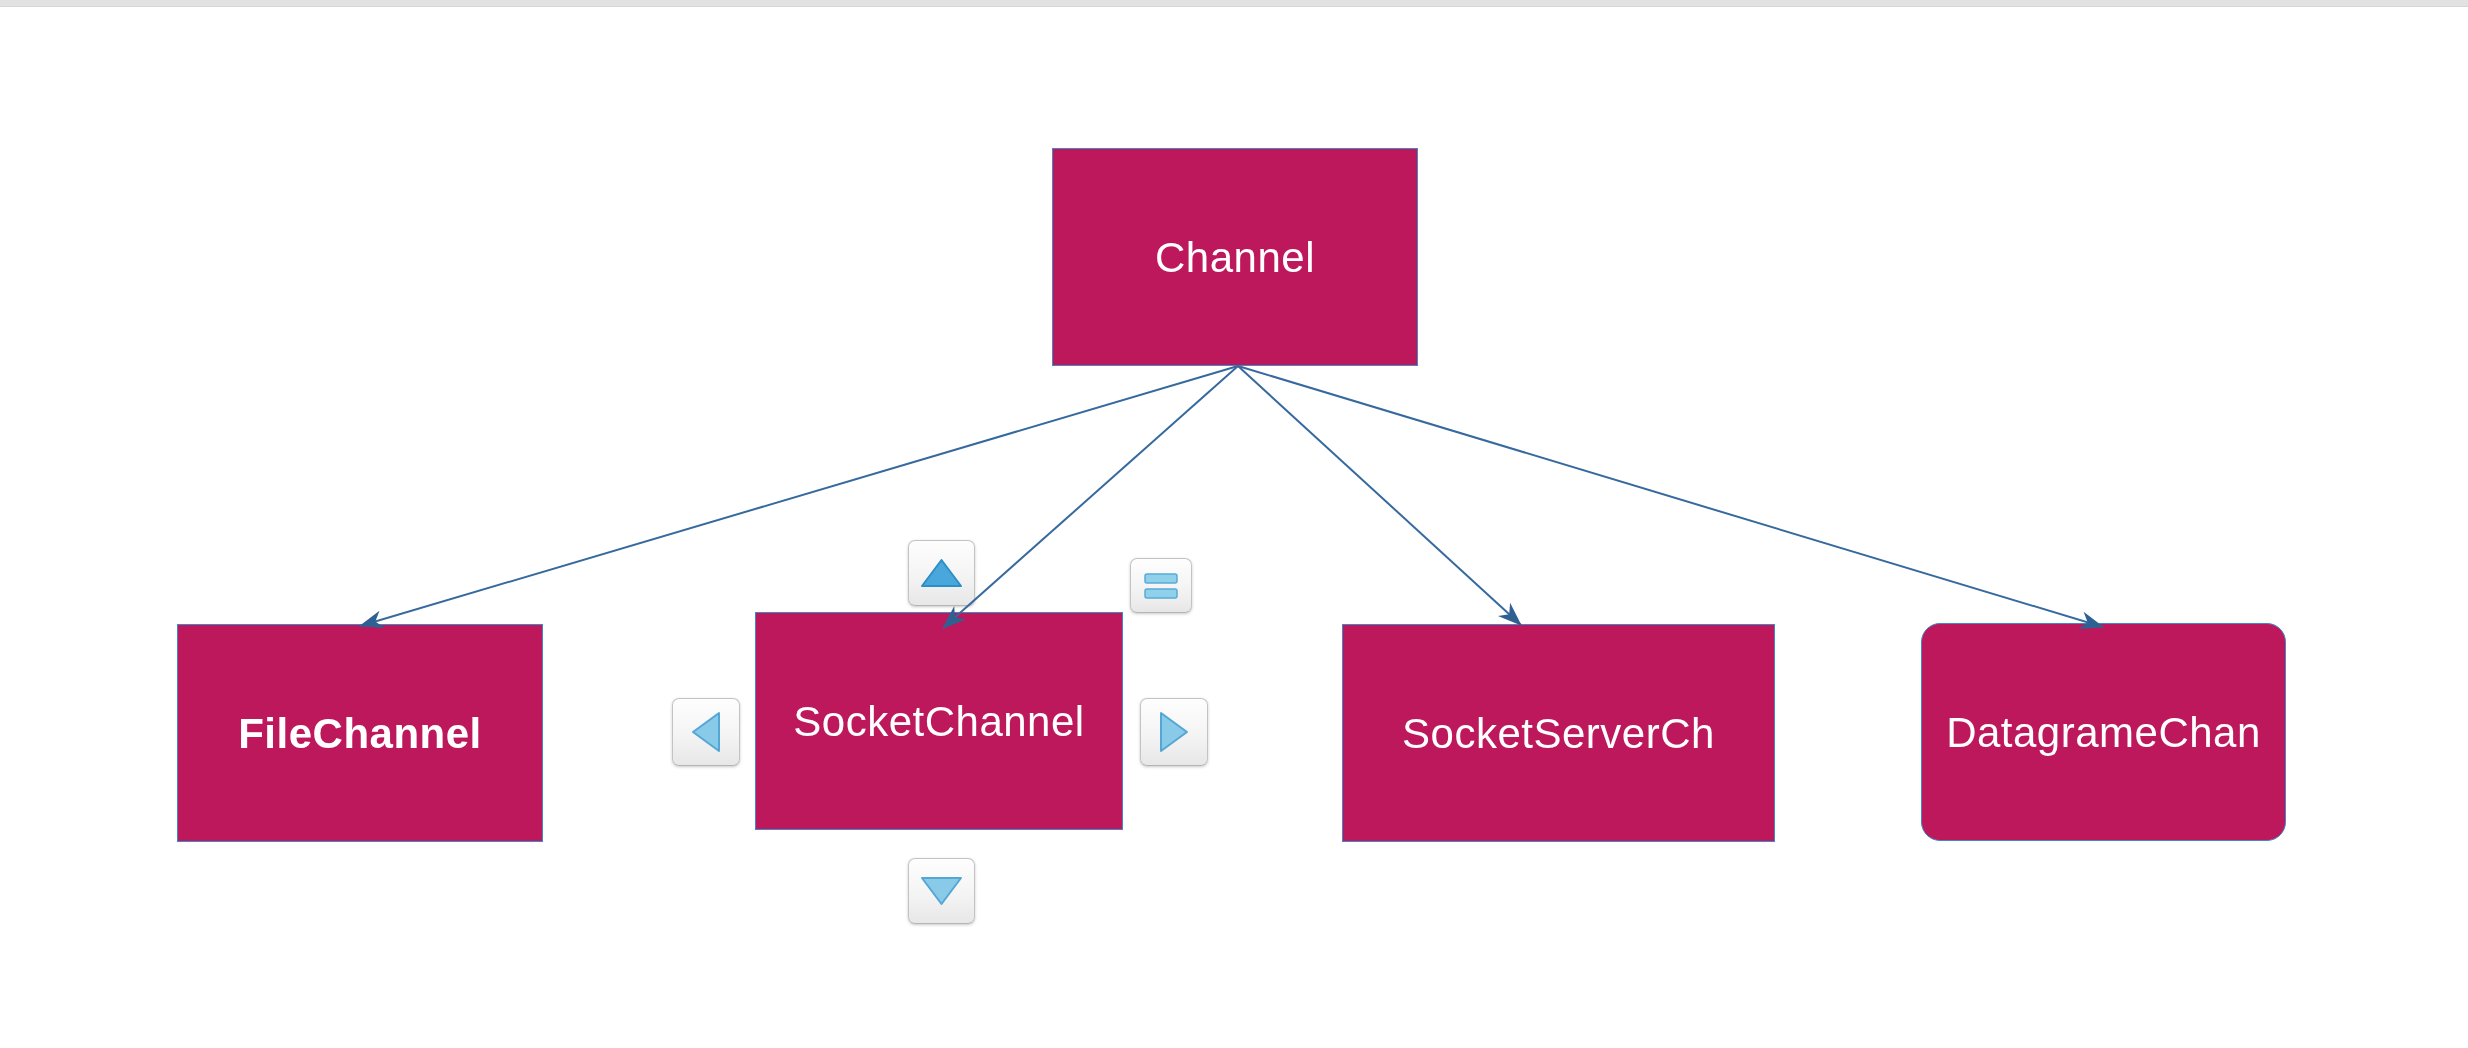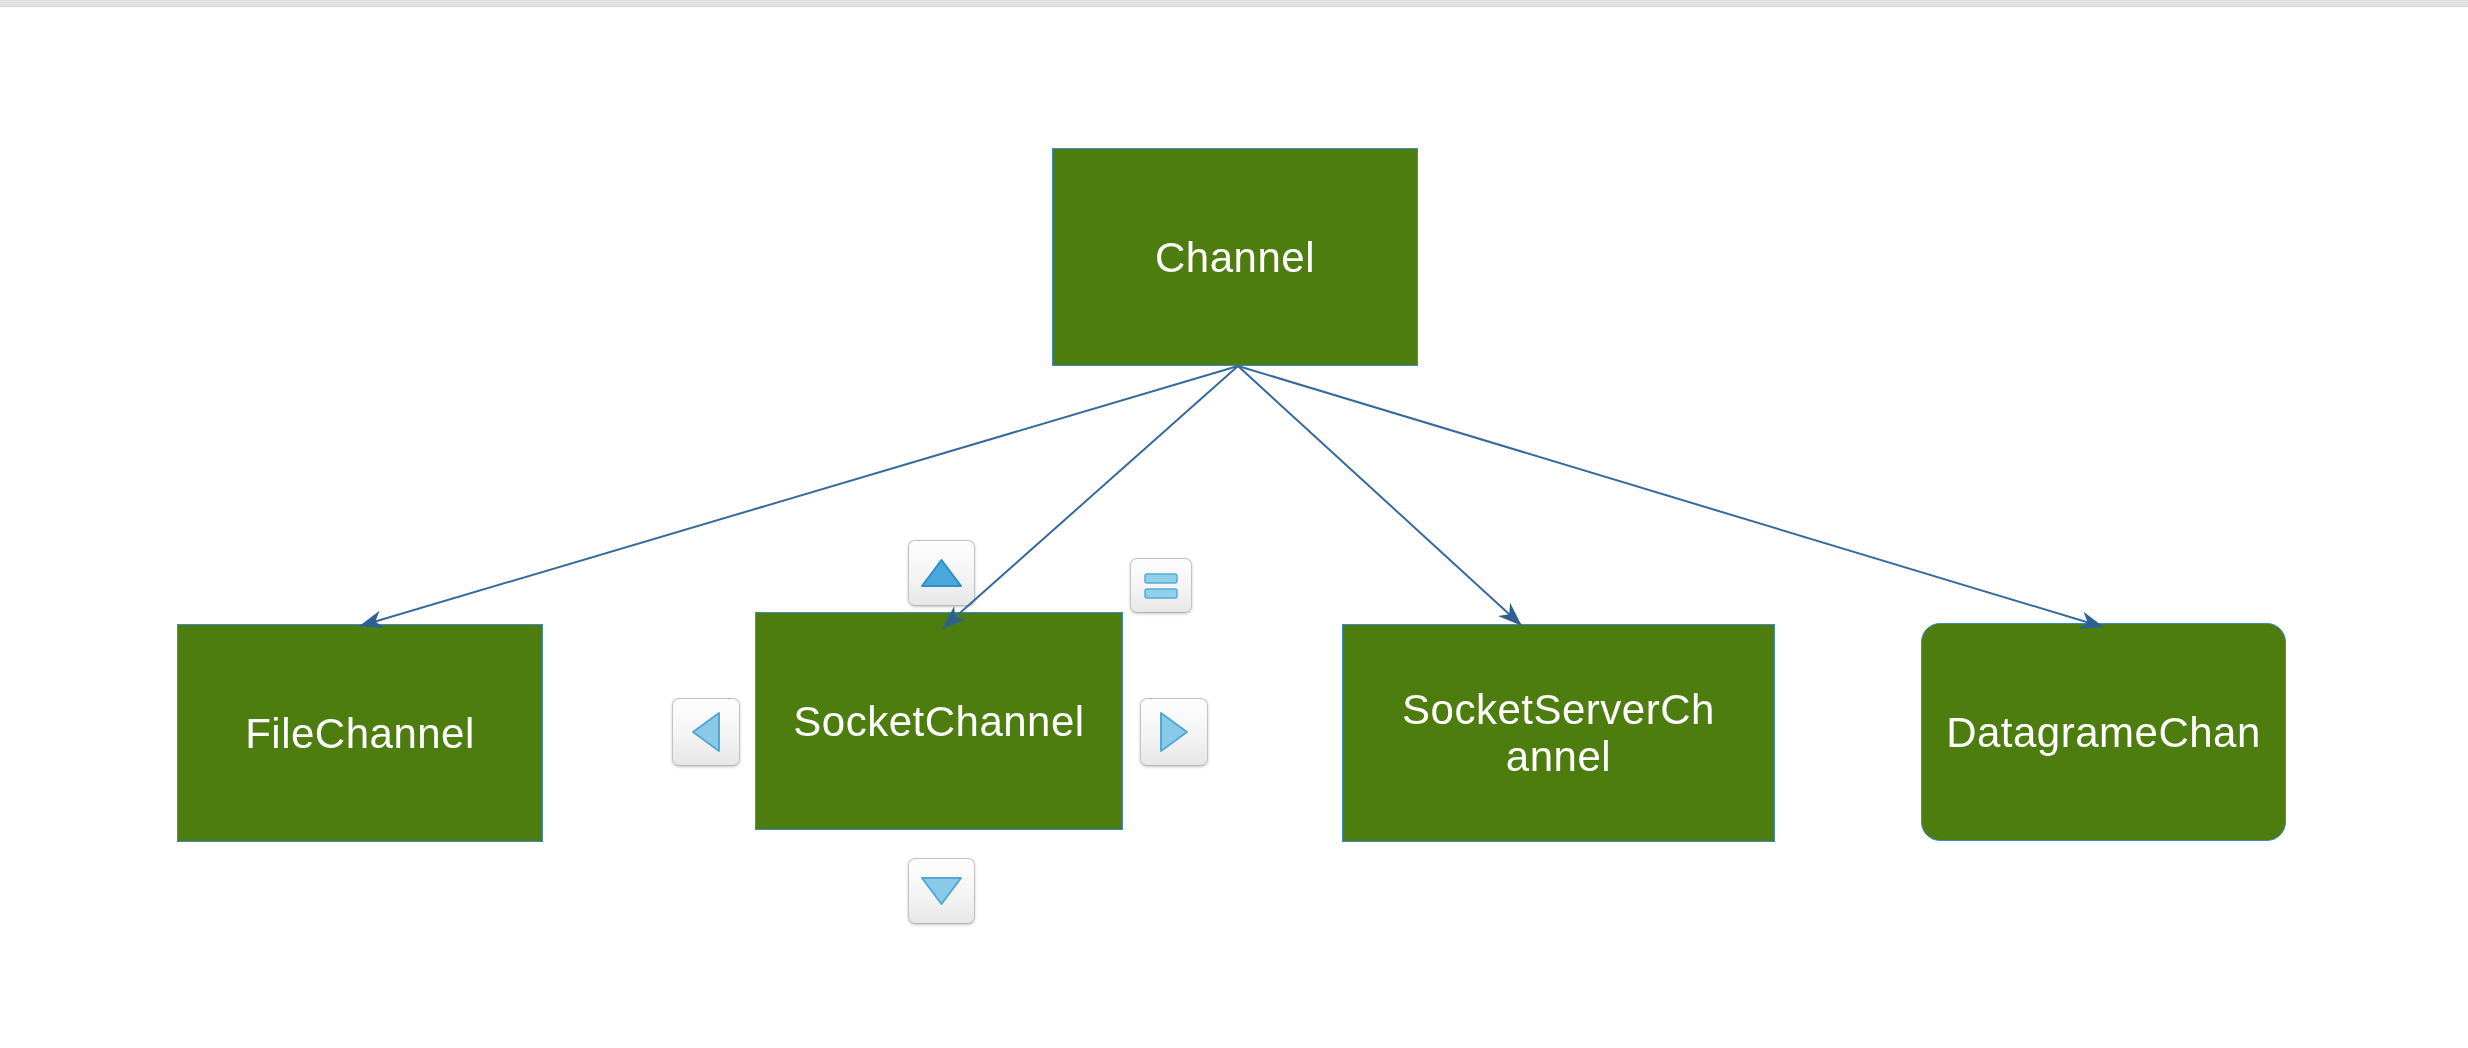--- a/index.html
+++ b/index.html
@@ -17,36 +17,36 @@
   }
   .topbar {
     position: absolute;
     left: 0; top: 0;
     width: 2468px; height: 6px;
     background: #e2e2e2;
     border-bottom: 1px solid #d6d6d6;
   }
   .node {
     position: absolute;
-    background: #4d7c0f;
+    background: #be185d;
     border: 1px solid #4189c6;
     box-sizing: border-box;
     display: flex;
     align-items: center;
     justify-content: center;
     text-align: center;
     color: #ffffff;
     font-size: 42px;
     line-height: 47px;
     letter-spacing: 0.5px;
     cursor: default;
   }
   .node .ln { display: block; }
   .node-channel        { left: 1052px; top: 148px; width: 366px; height: 218px; }
-  .node-file           { left: 177px;  top: 624px; width: 366px; height: 218px; }
+  .node-file           { left: 177px;  top: 624px; width: 366px; height: 218px; font-weight: bold; }
   .node-socket         { left: 755px;  top: 612px; width: 368px; height: 218px; }
   .node-socket-server  { left: 1342px; top: 624px; width: 433px; height: 218px; }
   .node-datagrame      { left: 1921px; top: 623px; width: 365px; height: 218px; border-radius: 19px; }
 
   .ctl {
     position: absolute;
     box-sizing: border-box;
     border: 1px solid #c3c3c3;
     border-bottom-color: #b5b5b5;
     border-radius: 7px;
@@ -97,21 +97,20 @@
     <div class="node node-socket">
       <div>
         <span class="ln">SocketChannel</span>
         <span class="ln"></span>
       </div>
     </div>
 
     <div class="node node-socket-server">
       <div>
         <span class="ln">SocketServerCh</span>
-        <span class="ln">annel</span>
       </div>
     </div>
 
     <div class="node node-datagrame">
       <div>
         <span class="ln">DatagrameChan</span>
       </div>
     </div>
 
   </div>

